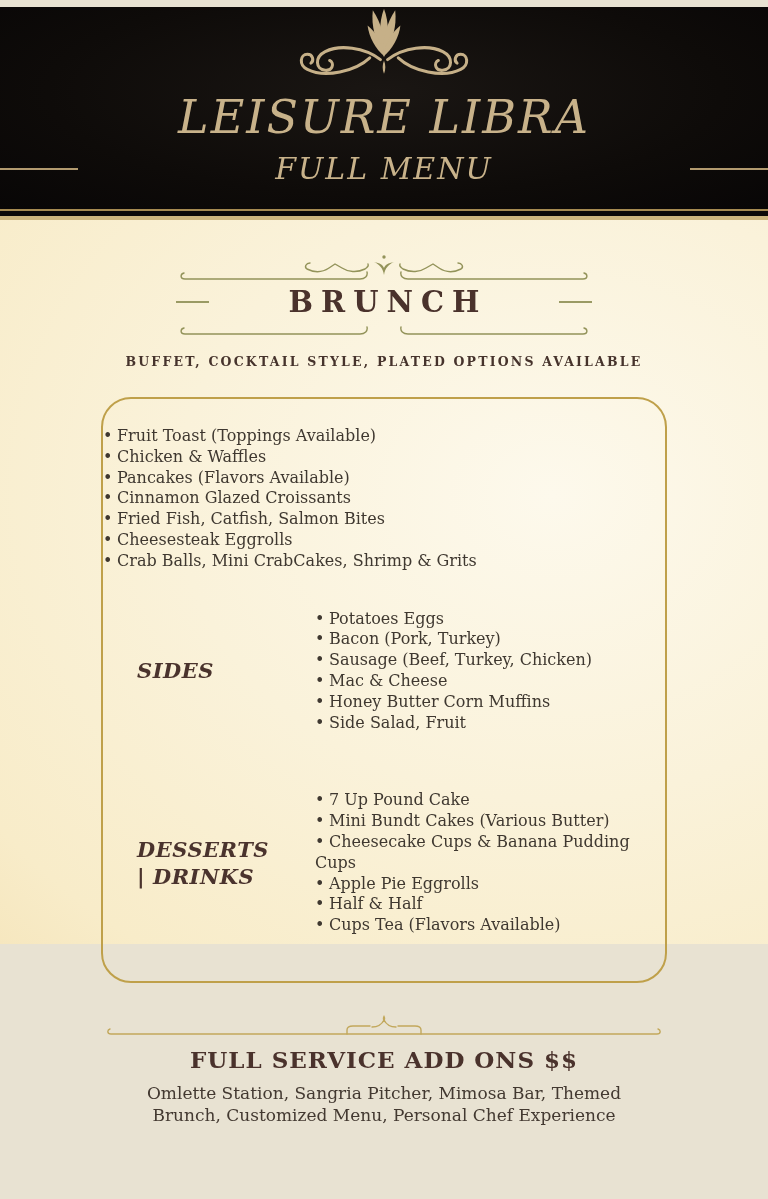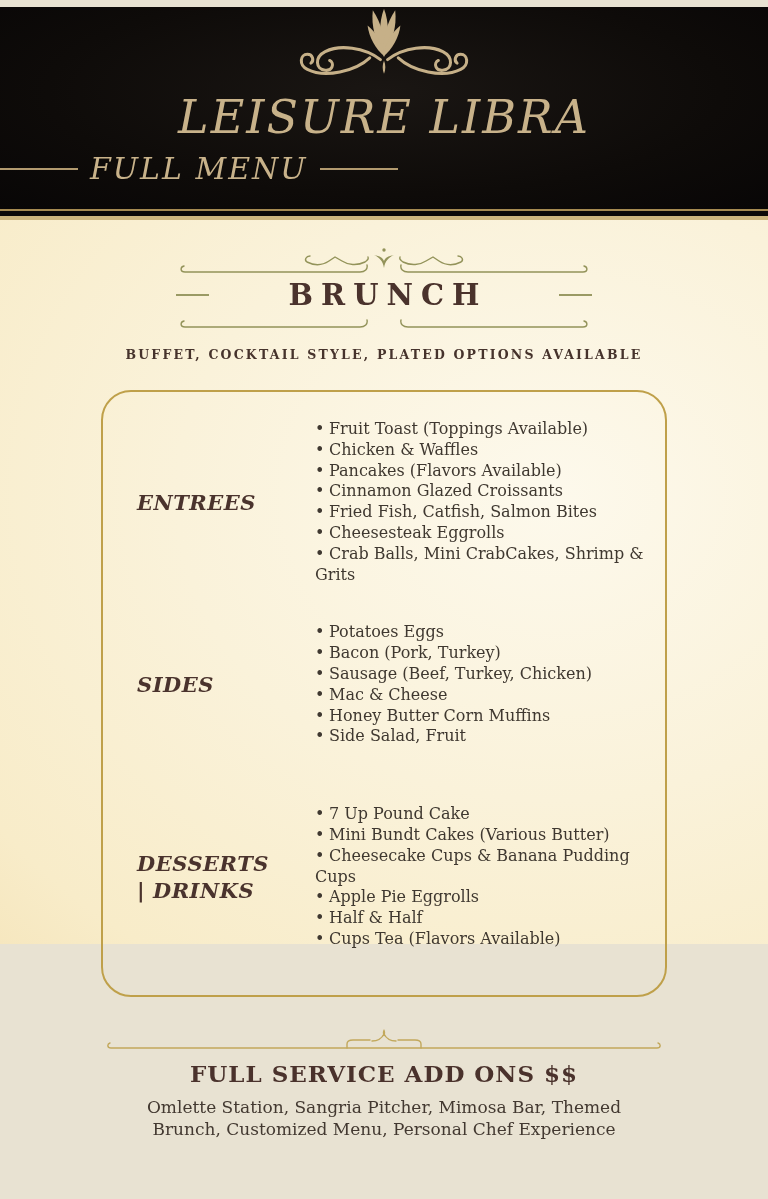--- a/index.html
+++ b/index.html
@@ -18,31 +18,31 @@
     font-style:italic;
   }
   .flourish { display:block; margin:7px auto 0; width:198px; height:82px; }
   .brand {
     margin-top:1px;
     font-size:46px; font-weight:500; letter-spacing:2px;
     color:#c8b28a;
   }
   .fullmenu-row {
     margin-top:7px;
-    display:flex; align-items:center; justify-content:flex-start; gap:12px;
+    display:flex; align-items:center; justify-content:space-between; gap:28px;
   }
   .fullmenu-row .rule { width:78px; height:2px; background:#b29a6f; }
   .header-subtitle { font-size:30px; font-weight:500; letter-spacing:2px; color:#c8b28a; }
   .header-strip { height:9px; background:#0b0908; border-bottom:4px solid #cdb67e; }
 
   
   .body {
     height:724px;
     background:radial-gradient(ellipse at 72% 38%, #fdf9ec 0%, #faf2da 48%, #f8ecc9 88%, #f6e7bf 100%);
-    padding-top:27px;
+    padding-top:34px;
   }
 
   .orn { display:block; margin:0 auto; }
   .title-row {
     width:416px; margin:4px auto 0;
     display:flex; align-items:center;
   }
   .title-row .dash { width:33px; height:2px; background:#9a9a64; }
   .section-title {
     flex:1; text-align:center;
@@ -142,21 +142,20 @@
         <g stroke="#93935a" stroke-width="1.4" fill="none" stroke-linecap="round">
           <path d="M8,4 C4,5 4,10 9,10 L184,10 C189,10 192,7 191,3"></path>
           <path d="M408,4 C412,5 412,10 407,10 L232,10 C227,10 224,7 225,3"></path>
         </g>
       </svg>
       <p class="section-subtitle">BUFFET, COCKTAIL STYLE, PLATED OPTIONS AVAILABLE</p>
     </section>
 
     <section class="menu-box">
       <div class="group">
-        <div class="group-label">ENTREES</div>
         <ul class="group-items">
             <li>Fruit Toast (Toppings Available)</li>
             <li>Chicken &amp; Waffles</li>
             <li>Pancakes (Flavors Available)</li>
             <li>Cinnamon Glazed Croissants</li>
             <li>Fried Fish, Catfish, Salmon Bites</li>
             <li>Cheesesteak Eggrolls</li>
             <li>Crab Balls, Mini CrabCakes, Shrimp &amp; Grits</li>
           </ul>
       </div>

